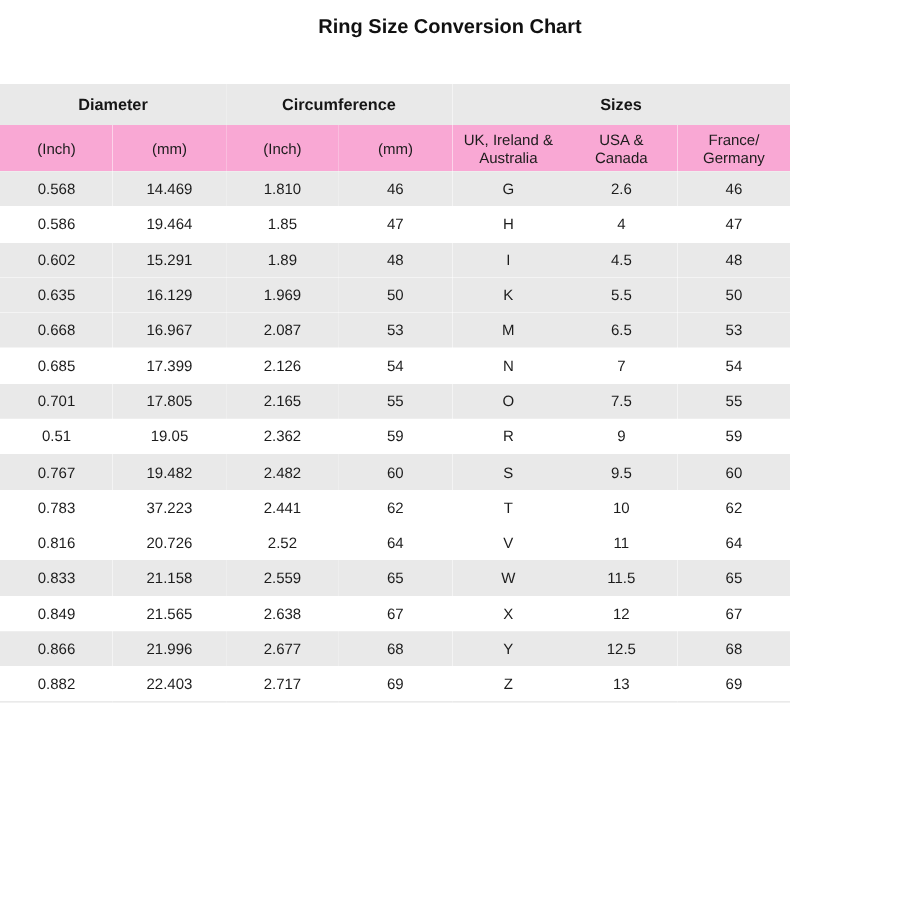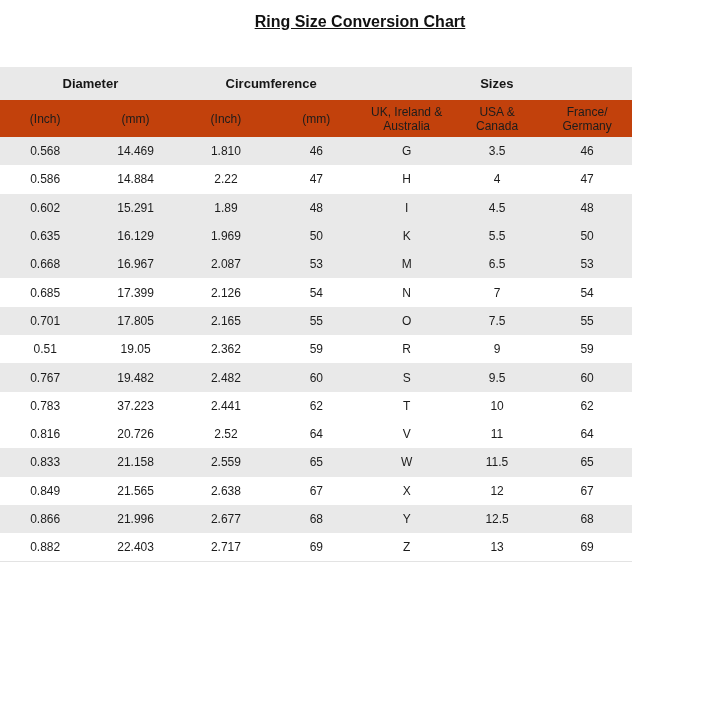--- a/index.html
+++ b/index.html
@@ -12,21 +12,20 @@
     color: #1c1c1c;
     overflow: hidden;
   }
   .title {
     margin: 13px 0 0 0;
     text-align: center;
     font-size: 16px;
     font-weight: bold;
     color: #111111;
     line-height: 18px;
-    text-decoration: underline;
   }
   table.ring-table {
     width: 632px;
     margin-top: 36px;
     border-collapse: collapse;
     table-layout: fixed;
     border-bottom: 1px solid #e3e3e3;
   }
   table.ring-table th,
   table.ring-table td {
@@ -36,21 +35,21 @@
     overflow: hidden;
   }
   tr.group-row th {
     background: #e9e9e9;
     height: 33px;
     font-size: 13px;
     font-weight: bold;
     color: #161616;
   }
   tr.sub-row th {
-    background: #c2410c;
+    background: #f9a8d4;
     height: 37px;
     font-size: 12px;
     font-weight: normal;
     line-height: 14px;
     color: #1c1c1c;
   }
   tbody td {
     height: 28.3px;
     font-size: 12px;
     font-weight: normal;
@@ -92,27 +91,27 @@
       <th>France/ Germany</th>
     </tr>
   </thead>
   <tbody>
       <tr class="stripe">
         <td>0.568</td>
         <td>14.469</td>
         <td>1.810</td>
         <td>46</td>
         <td>G</td>
-        <td>3.5</td>
+        <td>2.6</td>
         <td>46</td>
       </tr>
       <tr>
         <td>0.586</td>
-        <td>14.884</td>
-        <td>2.22</td>
+        <td>19.464</td>
+        <td>1.85</td>
         <td>47</td>
         <td>H</td>
         <td>4</td>
         <td>47</td>
       </tr>
       <tr class="stripe">
         <td>0.602</td>
         <td>15.291</td>
         <td>1.89</td>
         <td>48</td>

